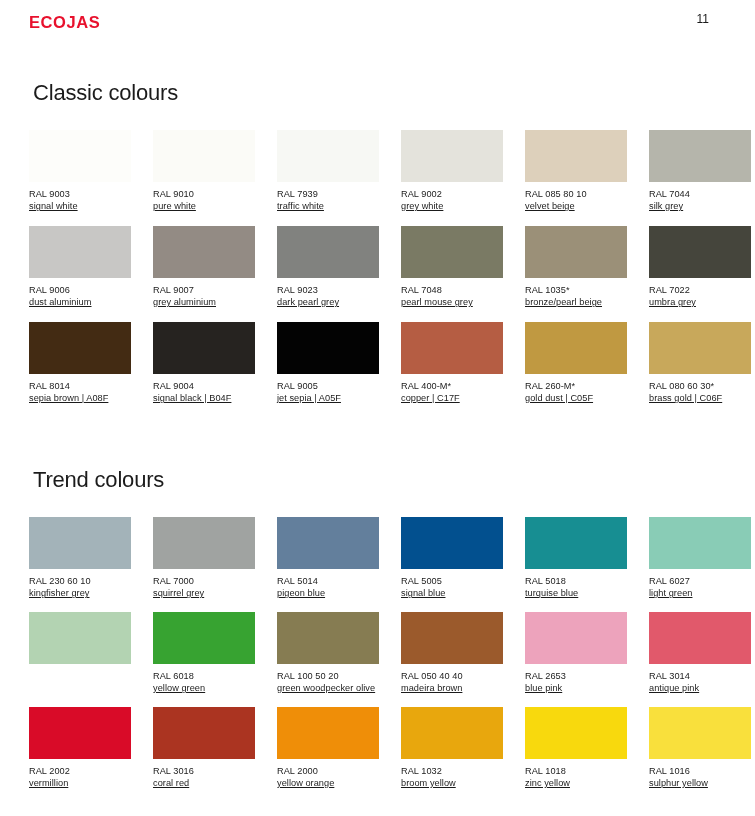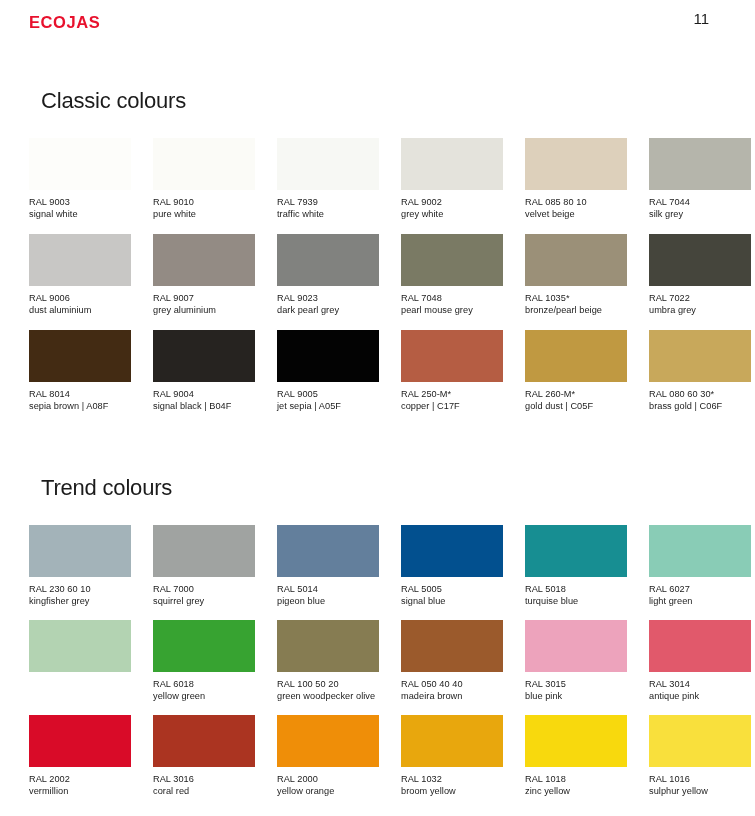--- a/index.html
+++ b/index.html
@@ -37,35 +37,35 @@
     font-size: 16.5px;
     font-weight: bold;
     letter-spacing: 0.6px;
     color: #e8112d;
     line-height: 20px;
   }
   .page-num {
     position: absolute;
     right: 17px;
     top: 0;
-    font-size: 15px;
+    font-size: 12px;
     color: #1b1b1b;
     line-height: 14px;
   }
   
   .section { position: absolute; left: 29px; width: 697px; }
   #section-classic { top: 76px; }
   #section-trend   { top: 463px; }
 
   .section-title {
     font-size: 22px;
     font-weight: normal;
     letter-spacing: -0.2px;
     color: #1b1b1b;
-    margin: 12px;
+    margin: 4px;
     padding: 0;
     line-height: 26px;
     height: 26px;
   }
   .grid {
     margin-top: 24px;
     display: grid;
     grid-template-columns: repeat(6, 102px);
     column-gap: 22px;
   }
@@ -81,21 +81,21 @@
     display: block;
   }
   .chip-label {
     margin-top: 6px;
     font-size: 9.2px;
     line-height: 12.2px;
     color: #1b1b1b;
     letter-spacing: 0.05px;
   }
   .chip-code { display: block; white-space: nowrap; }
-  .chip-name { display: block; }
+  .chip-name { display: block; text-decoration: underline; }
 </style>
 </head>
 <body>
 
 <div class="page">
 
   <div class="header">
     <div class="brand">ECOJAS</div>
     <div class="page-num">11</div>
   </div>
@@ -204,21 +204,21 @@
         <div class="swatch-cell">
           <span class="chip" style="background-color: rgb(3, 3, 3);"></span>
           <div class="chip-label">
             <span class="chip-code">RAL 9005</span>
             <span class="chip-name">jet sepia | A05F</span>
           </div>
         </div>
         <div class="swatch-cell">
           <span class="chip" style="background-color: rgb(181, 93, 67);"></span>
           <div class="chip-label">
-            <span class="chip-code">RAL 250-M*</span>
+            <span class="chip-code">RAL 400-M*</span>
             <span class="chip-name">copper | C17F</span>
           </div>
         </div>
         <div class="swatch-cell">
           <span class="chip" style="background-color: rgb(192, 153, 65);"></span>
           <div class="chip-label">
             <span class="chip-code">RAL 260-M*</span>
             <span class="chip-name">gold dust | C05F</span>
           </div>
         </div>
@@ -297,21 +297,21 @@
         <div class="swatch-cell">
           <span class="chip" style="background-color: rgb(155, 90, 44);"></span>
           <div class="chip-label">
             <span class="chip-code">RAL 050 40 40</span>
             <span class="chip-name">madeira brown</span>
           </div>
         </div>
         <div class="swatch-cell">
           <span class="chip" style="background-color: rgb(237, 163, 188);"></span>
           <div class="chip-label">
-            <span class="chip-code">RAL 3015</span>
+            <span class="chip-code">RAL 2653</span>
             <span class="chip-name">blue pink</span>
           </div>
         </div>
         <div class="swatch-cell">
           <span class="chip" style="background-color: rgb(225, 89, 107);"></span>
           <div class="chip-label">
             <span class="chip-code">RAL 3014</span>
             <span class="chip-name">antique pink</span>
           </div>
         </div>

